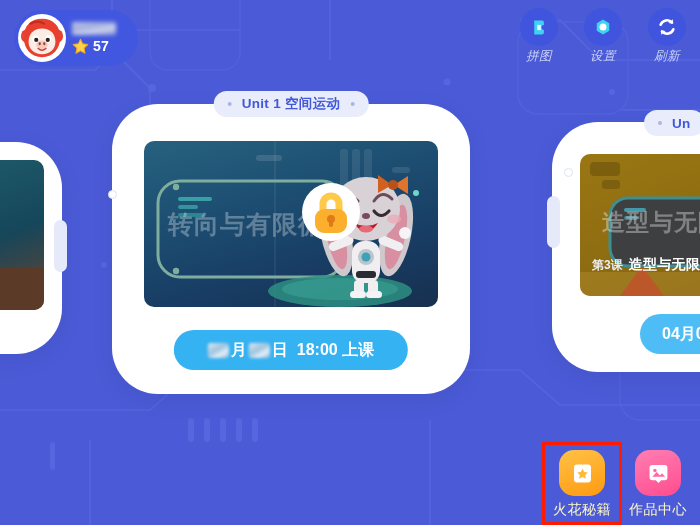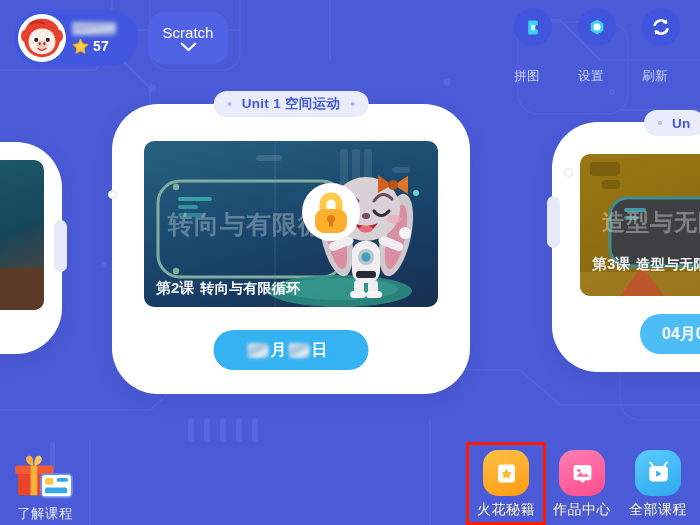--- a/index.html
+++ b/index.html
@@ -41,21 +41,21 @@
   .scratch-btn {
     position:absolute; left:148px; top:12px;
     width:80px; height:52px;
     background:#4F63E4; border-radius:16px;
     display:flex; flex-direction:column; align-items:center; justify-content:center;
     gap:1px; cursor:pointer;
   }
   .scratch-btn .lbl { color:#fff; font-size:15px; font-weight:500; }
 
   .nav-group { position:absolute; right:8px; top:8px; display:flex; gap:14px; }
-  .nav-item { width:50px; display:flex; flex-direction:column; align-items:flex-start; gap:22px; cursor:pointer; }
+  .nav-item { width:50px; display:flex; flex-direction:column; align-items:center; gap:2px; cursor:pointer;font-style:italic; }
   .nav-circle {
     width:38px; height:38px; border-radius:50%;
     background:#4054DE;
     display:flex; align-items:center; justify-content:center;
   }
   .nav-label { color:#C9D1F7; font-size:12.5px; letter-spacing:.5px; }
 
   
   #carousel { position:absolute; top:0; left:0; width:700px; height:440px; z-index:10; }
 
@@ -78,21 +78,21 @@
 
   .thumb {
     position:absolute; overflow:hidden;
     border-radius:10px;
   }
   .thumb-caption {
     position:absolute; left:12px; bottom:9px;
     display:flex; align-items:baseline; gap:6px;
     z-index:4; white-space:nowrap;
   }
-  .cap-num { color:#EDEFF4; font-size:15px; font-weight:700;margin-top:32px; }
+  .cap-num { color:#EDEFF4; font-size:12px; font-weight:700;margin-top:32px; }
   .cap-title { color:#fff; font-size:14px; font-weight:700; letter-spacing:.3px; }
 
   .ghost-title {
     position:absolute; left:24px; top:50%; transform:translateY(-50%);
     font-size:25px; font-weight:700; color:rgba(255,255,255,.30);
     letter-spacing:1px; white-space:nowrap; z-index:2;
   }
 
   .lock-badge {
     position:absolute; z-index:6;
@@ -269,32 +269,29 @@
 
         <div class="lock-badge" style="left:158px; top:42px;">
           <svg viewBox="0 0 44 46" width="44" height="46">
             <path d="M14 22 V15 a8 8 0 0 1 16 0 V22" fill="none" stroke="#FFC94A" stroke-width="7" stroke-linecap="round"></path>
             <rect x="6" y="20" width="32" height="24" rx="9" fill="#FBAF2C"></rect>
             <circle cx="22" cy="30" r="4" fill="#E07A16"></circle>
             <rect x="20" y="30" width="4" height="8" rx="2" fill="#E07A16"></rect>
           </svg>
         </div>
 
-        <div class="thumb-caption">
-          <span class="cap-num">第2课</span>
-          <span class="cap-title">转向与有限循环</span>
-        </div>
       </div>
 
       <div class="schedule-btn" style="bottom:24px;">
         <span class="date-blur"></span>
         <span>月</span>
         <span class="date-blur"></span>
         <span>日</span>
         <span style="width:5px"></span>
+        <span>18:00 上课</span>
       </div>
 
       <div class="side-dot" style="left:-4px; top:86px;"></div>
     </div>
   </div>
 
   <div class="card" style="left:552px; top:122px;">
     <div class="card-frame" style="width:260px; height:250px;">
 
       <div class="card-badge" style="top:-12px; left:92px; transform:none;">
@@ -356,26 +353,20 @@
       <div class="uname-blur"></div>
       <div class="star-row">
         <svg viewBox="0 0 20 20" width="17" height="17">
           <path d="M10 1.4 L12.6 6.9 L18.6 7.7 L14.2 11.9 L15.3 17.9 L10 15 L4.7 17.9 L5.8 11.9 L1.4 7.7 L7.4 6.9 Z" fill="#FFD24A" stroke="#F2A81E" stroke-width="1.2" stroke-linejoin="round"></path>
         </svg>
         <span class="star-count">57</span>
       </div>
     </div>
   </div>
 
-  <div class="scratch-btn">
-    <span class="lbl">Scratch</span>
-    <svg viewBox="0 0 20 12" width="17" height="10">
-      <path d="M2 2 L10 9.5 L18 2" fill="none" stroke="#fff" stroke-width="2.6" stroke-linecap="round" stroke-linejoin="round"></path>
-    </svg>
-  </div>
 
   <div class="nav-group">
 
     <div class="nav-item">
       <div class="nav-circle">
         <svg viewBox="0 0 24 24" width="21" height="21">
           <path d="M6 4 h9 a2 2 0 0 1 2 2 v3.2 a2.4 2.4 0 0 0 0 5.6 V18 a2 2 0 0 1 -2 2 H6 Z" fill="#3FD2F5"></path>
           <path d="M9.5 9 h4 v6 h-4 Z" fill="#E9F9FE"></path>
         </svg>
       </div>
@@ -402,34 +393,20 @@
           <path d="M5.6 20.4 L5.6 15.6 L10.4 16.4 Z" fill="#fff"></path>
         </svg>
       </div>
       <span class="nav-label">刷新</span>
     </div>
   </div>
 </div>
 
 <div id="bottombar">
 
-  <div class="learn-item">
-    <svg viewBox="0 0 64 54" width="62" height="52">
-      <rect x="4" y="20" width="34" height="26" rx="3" fill="#E8452C"></rect>
-      <rect x="1" y="15" width="40" height="9" rx="3" fill="#F05A34"></rect>
-      <rect x="17" y="15" width="7" height="31" fill="#FBB03B"></rect>
-      <path d="M20 15 C12 15 10 6 15 5 C20 4 20 12 20 15Z" fill="#FBB03B"></path>
-      <path d="M21 15 C29 15 31 6 26 5 C21 4 21 12 21 15Z" fill="#FDC65A"></path>
-      <rect x="28" y="24" width="32" height="24" rx="4" fill="#fff" stroke="#6C8CF5" stroke-width="2"></rect>
-      <rect x="32" y="28" width="9" height="7" rx="2" fill="#FBC84B"></rect>
-      <rect x="32" y="38" width="23" height="6" rx="2" fill="#37A7E8"></rect>
-      <rect x="44" y="28" width="12" height="4" rx="2" fill="#37A7E8"></rect>
-    </svg>
-    <span class="learn-label">了解课程</span>
-  </div>
 
   <div class="quick-group">
 
     <div class="quick-item highlight">
       <div class="quick-tile" style="background:linear-gradient(160deg,#FFC247,#FF9A10);">
         <svg viewBox="0 0 28 28" width="25" height="25">
           <rect x="4.5" y="4" width="19" height="20" rx="3.4" fill="#fff"></rect>
           <path d="M14 8.6 L15.9 12.3 L20 12.9 L17 15.8 L17.8 19.9 L14 18 L10.2 19.9 L11 15.8 L8 12.9 L12.1 12.3 Z" fill="#FFB933"></path>
         </svg>
       </div>
@@ -441,24 +418,14 @@
         <svg viewBox="0 0 28 28" width="25" height="25">
           <path d="M4 7.6 a3 3 0 0 1 3 -3 h14 a3 3 0 0 1 3 3 v11 a3 3 0 0 1 -3 3 h-4 l-3 3 l-3 -3 h-4 a3 3 0 0 1 -3 -3 Z" fill="#fff"></path>
           <circle cx="10" cy="10.6" r="1.9" fill="#FF6AA3"></circle>
           <path d="M7 17.6 L12 12.2 L15.6 16.2 L18 13.6 L21.4 17.6 Z" fill="#FF6AA3"></path>
         </svg>
       </div>
       <span class="quick-label">作品中心</span>
     </div>
 
 
-    <div class="quick-item">
-      <div class="quick-tile" style="background:linear-gradient(160deg,#5ACCFA,#2FA9EE);">
-        <svg viewBox="0 0 28 28" width="25" height="25">
-          <path d="M7.5 5 L4.5 1.6 M20.5 5 L23.5 1.6" stroke="#fff" stroke-width="2" stroke-linecap="round"></path>
-          <rect x="3.6" y="5.6" width="20.8" height="17.4" rx="4.4" fill="#fff"></rect>
-          <path d="M11.4 10.6 L17.4 14.3 L11.4 18 Z" fill="#36AEEF"></path>
-        </svg>
-      </div>
-      <span class="quick-label">全部课程</span>
-    </div>
   </div>
 </div>
 
 </body></html>

